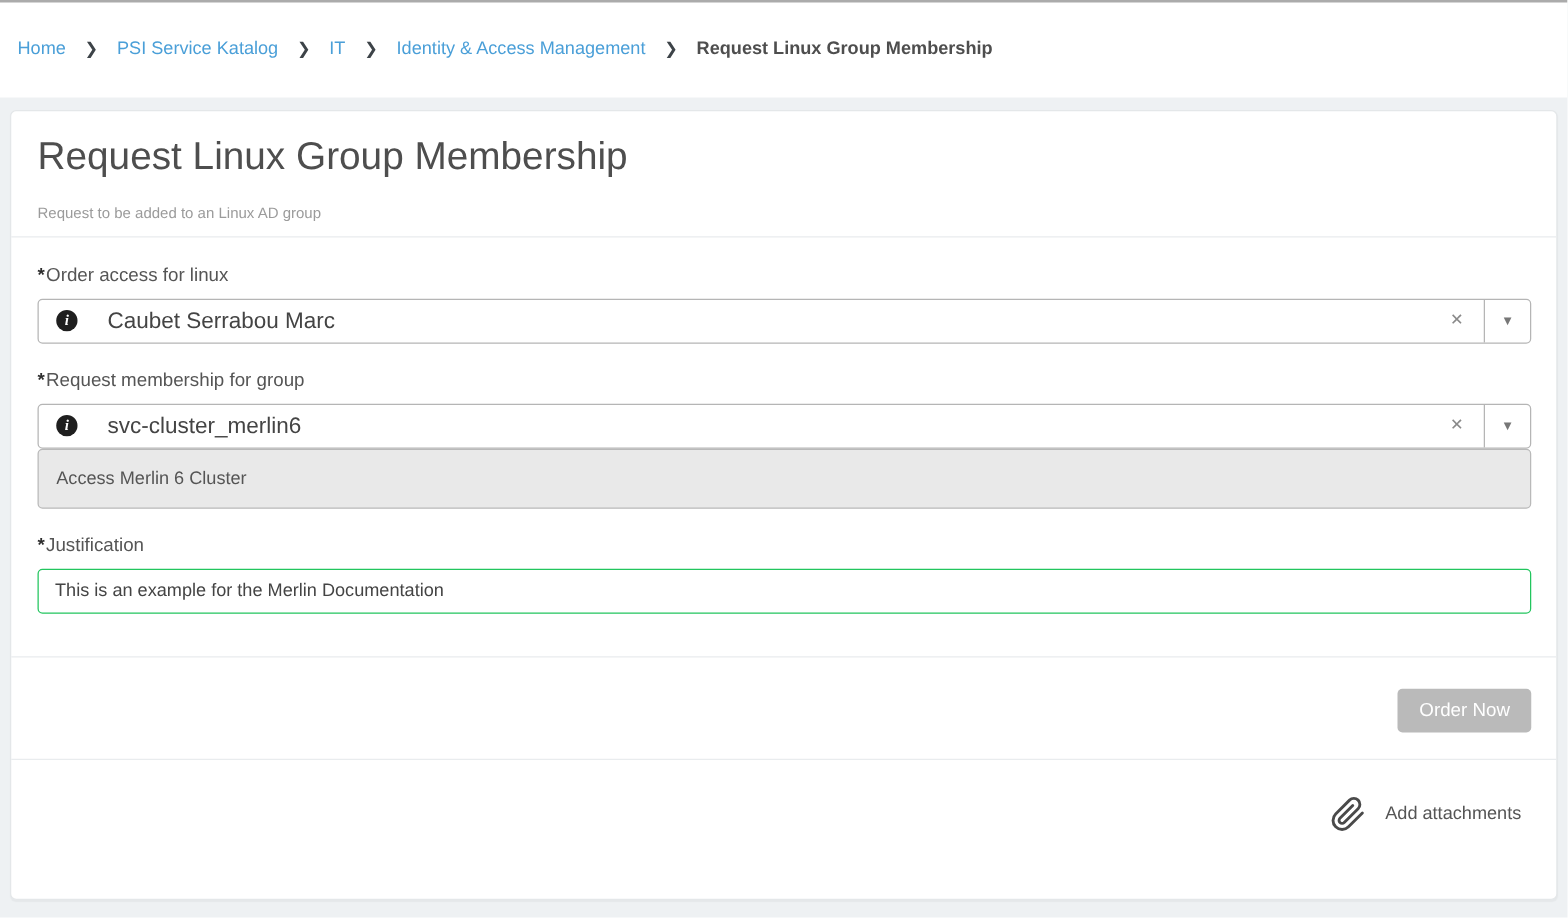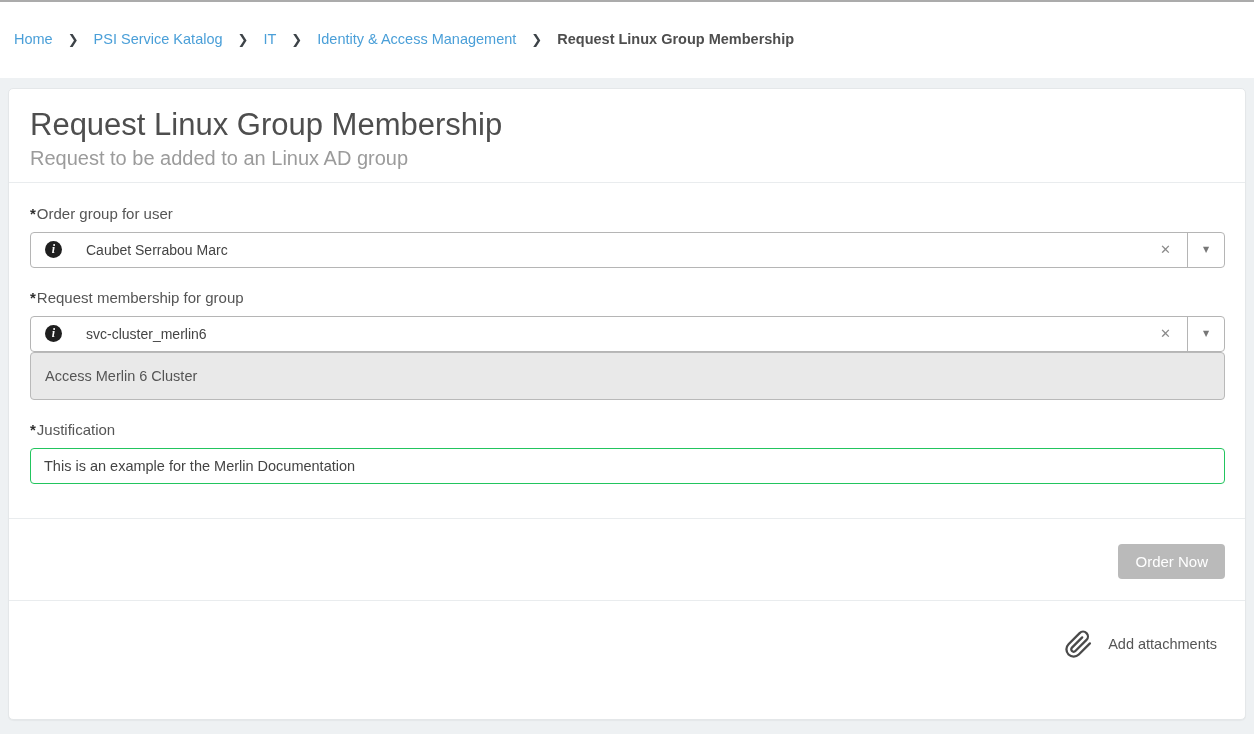--- a/index.html
+++ b/index.html
@@ -36,21 +36,21 @@
   .panel {
     margin:10px 8px 12px;
     background:#fff;
     border:1px solid #e4e7e9;
     border-radius:5px;
     height:632px;
     box-shadow:0 1px 1px rgba(0,0,0,.04);
   }
   .panel-header { padding:18px 20px 12px 21px; border-bottom:1px solid #e9ecee; }
   .page-title { font-size:31px; font-weight:400; color:#4e4e4e; line-height:1.15; }
-  .page-subtitle { margin-top:4px; font-size:20px; color:#9b9b9b; }
+  .page-subtitle { margin-top:20px; font-size:12px; color:#9b9b9b; }
 
   .form-body { padding:20px 20px 34px 21px; }
   .field-label {
     font-size:15px;
     color:#555;
     margin:21px 0 9px;
     display:flex;
     align-items:flex-start;
     line-height:18px;
   }
@@ -73,21 +73,21 @@
     background:#1f1f1f;
     color:#fff;
     font-family:"Liberation Serif","DejaVu Serif",serif;
     font-style:italic;
     font-weight:bold;
     font-size:12px;
     display:flex; align-items:center; justify-content:center;
     margin-left:14px;
     flex:0 0 auto;
   }
-  .ref-value { margin-left:24px; font-size:14px; color:#444; flex:1 1 auto; white-space:nowrap; }
+  .ref-value { margin-left:24px; font-size:18px; color:#444; flex:1 1 auto; white-space:nowrap; }
   .clear-btn {
     color:#8a8a8a;
     font-size:13px;
     font-weight:bold;
     padding:0 16px;
     cursor:pointer;
     font-family:"DejaVu Sans",sans-serif;
   }
   .caret-btn {
     width:37px;
@@ -177,21 +177,21 @@
 
   <div class="panel-header">
     <h1 class="page-title">Request Linux Group Membership</h1>
     <div class="page-subtitle">Request to be added to an Linux AD group</div>
   </div>
 
   <div class="form-body">
 
     <div class="field-label first">
       <span class="req-star">*</span>
-      <span>Order group for user</span>
+      <span>Order access for linux</span>
     </div>
     <div class="ref-field">
       <span class="info-badge">i</span>
       <span class="ref-value">Caubet Serrabou Marc</span>
       <span class="clear-btn">✕</span>
       <span class="caret-btn">▼</span>
     </div>
 
     <div class="field-label">
       <span class="req-star">*</span>

